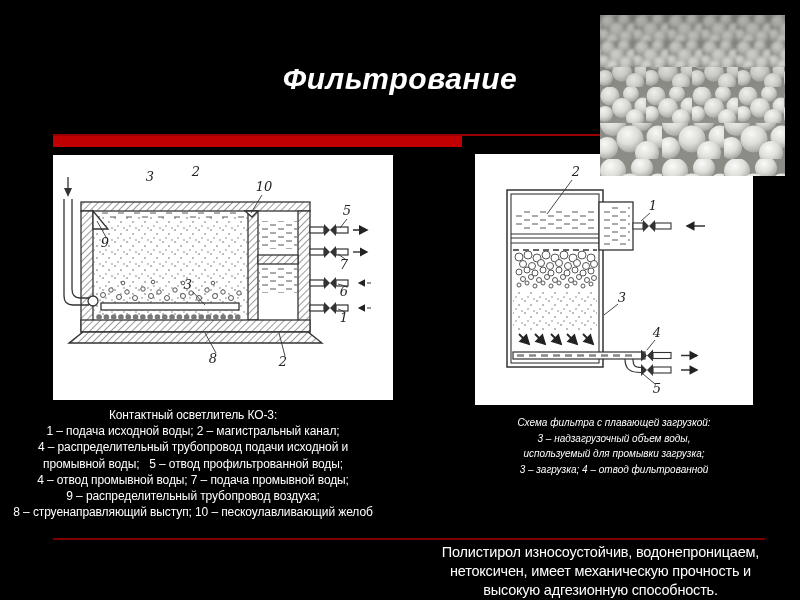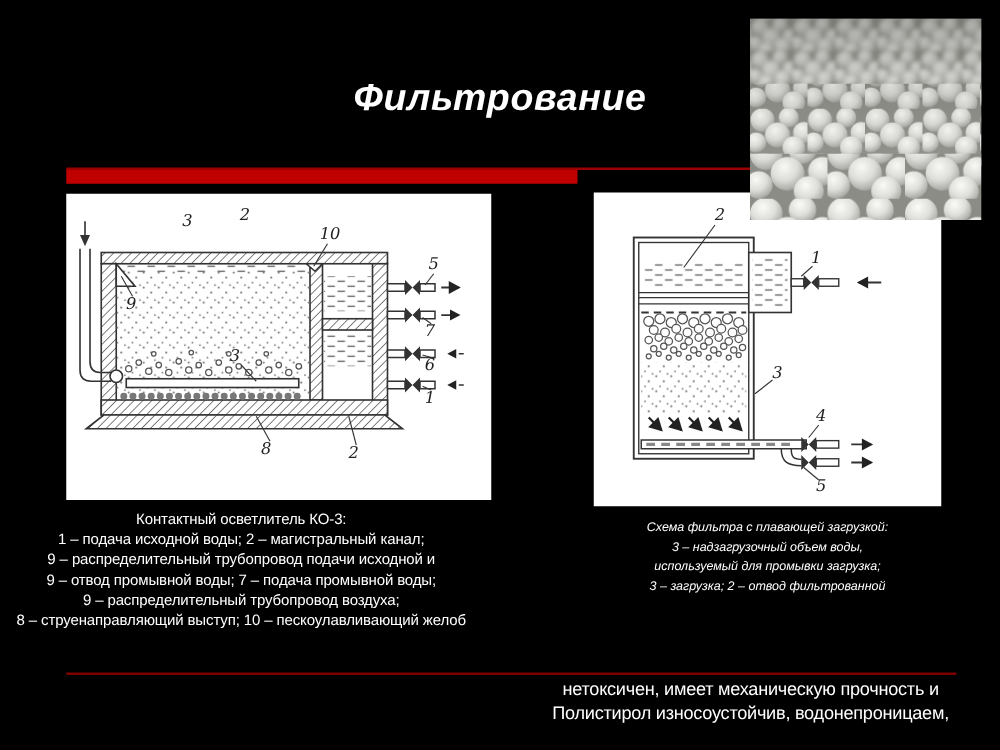--- a/index.html
+++ b/index.html
@@ -317,33 +317,35 @@
           <line x1="180" y1="186" x2="172" y2="196"></line>
           <line x1="180" y1="230" x2="168" y2="220"></line>
         </g>
       </g>
     </svg>
   </div>
 
   <div class="caption caption-left">
     <div>Контактный осветлитель КО-3:</div>
     <div>1 – подача исходной воды; 2 – магистральный канал;</div>
-    <div>9 – распределительный трубопровод подачи исходной и</div>
-    <div>9 – отвод промывной воды; 7 – подача промывной воды;</div>
+    <div>4 – распределительный трубопровод подачи исходной и</div>
+    <div>промывной воды;&nbsp;&nbsp; 5 – отвод профильтрованной воды;</div>
+    <div>4 – отвод промывной воды; 7 – подача промывной воды;</div>
     <div>9 – распределительный трубопровод воздуха;</div>
     <div>8 – струенаправляющий выступ; 10 – пескоулавливающий желоб</div>
   </div>
 
   <div class="caption caption-right">
     <div>Схема фильтра с плавающей загрузкой:</div>
     <div>3 – надзагрузочный объем воды,</div>
     <div>используемый для промывки загрузка;</div>
-    <div>3 – загрузка; 2 – отвод фильтрованной</div>
+    <div>3 – загрузка; 4 – отвод фильтрованной</div>
   </div>
 
   <div class="bottom-line"></div>
 
   <div class="footer">
+    <div>Полистирол износоустойчив, водонепроницаем,</div>
     <div>нетоксичен, имеет механическую прочность и</div>
-    <div>Полистирол износоустойчив, водонепроницаем,</div>
+    <div>высокую адгезионную способность.</div>
   </div>
 
 </div>
 
 </body></html>

